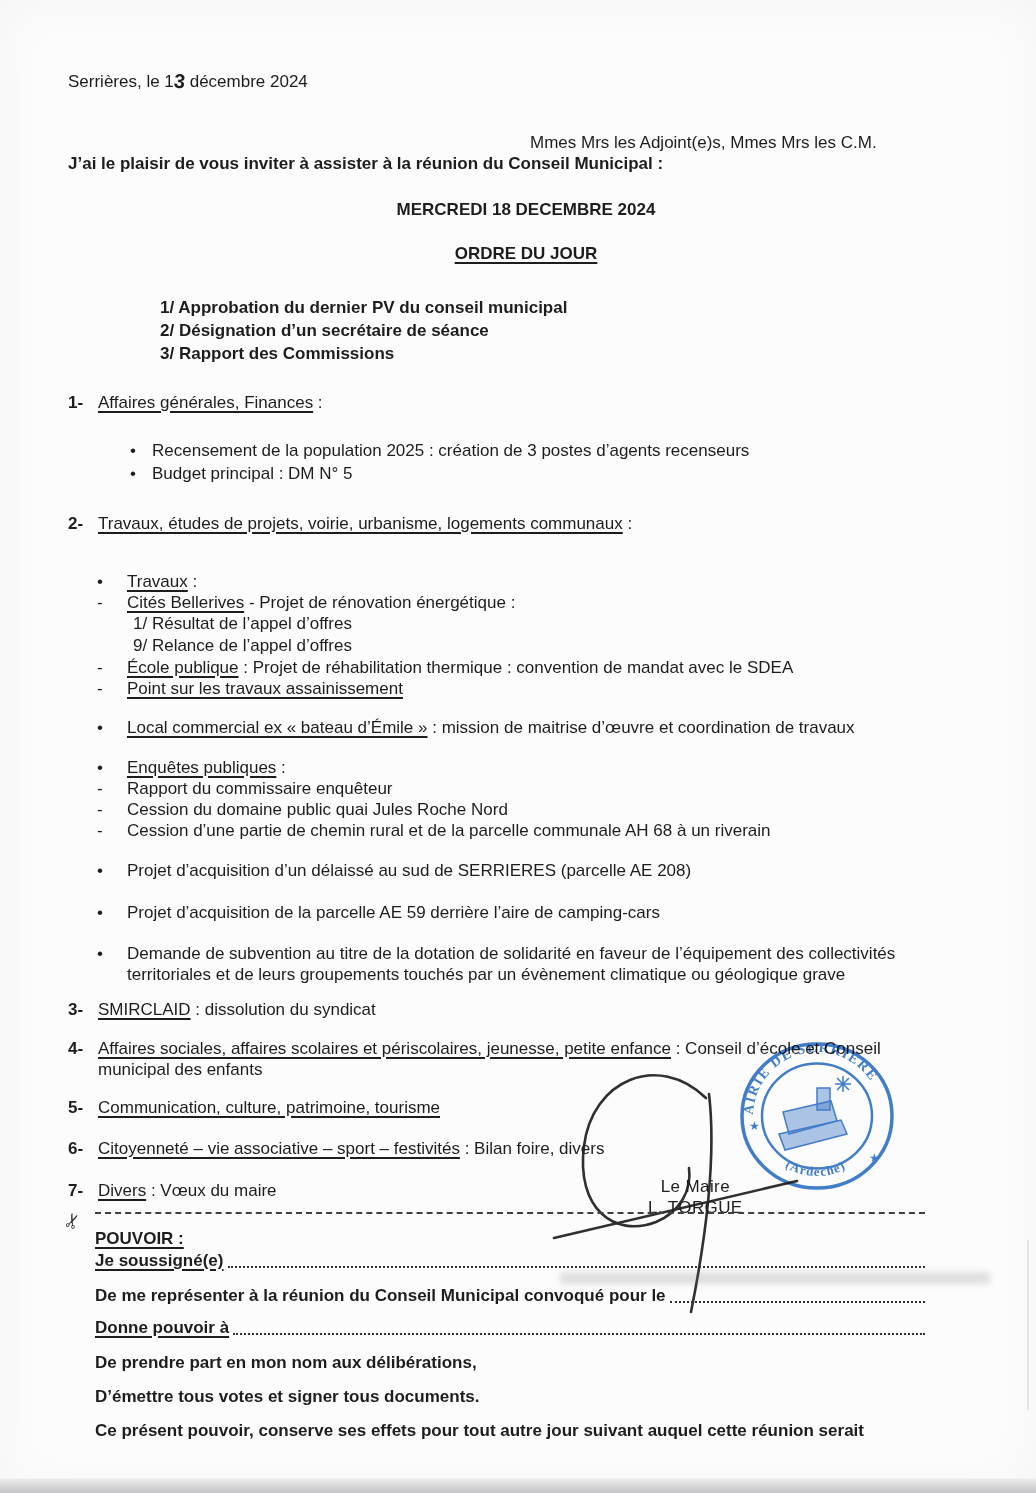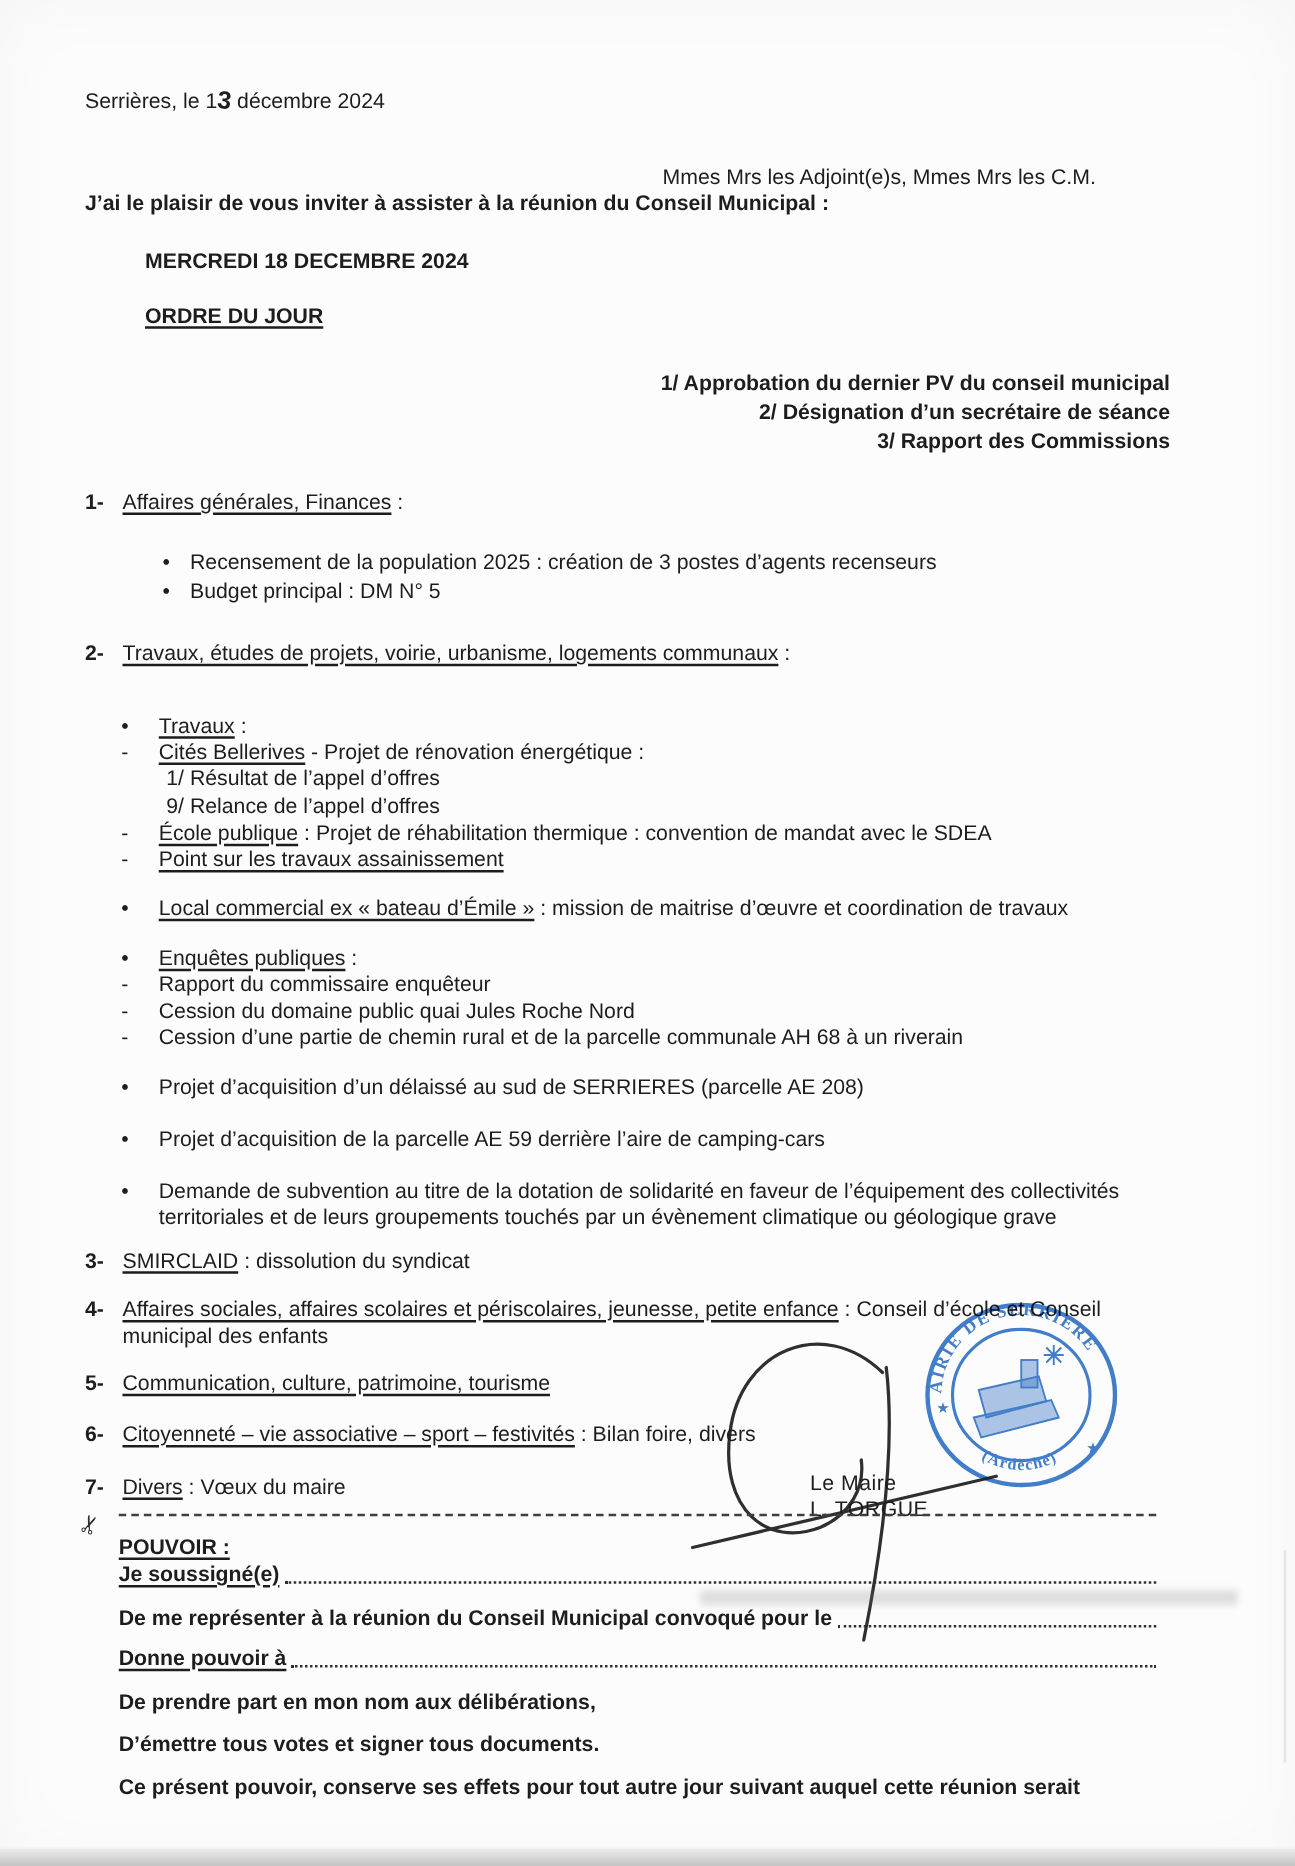--- a/index.html
+++ b/index.html
@@ -9,24 +9,24 @@
     font-family:"Liberation Sans",sans-serif;font-size:17px;line-height:21px;
     box-shadow:inset 0 0 60px rgba(0,0,0,.03);
   }
   .content{padding:0 100px 0 68px;}
   .bold{font-weight:normal;}
   .u{text-decoration:underline;text-underline-offset:3px;text-decoration-thickness:1.6px;}
   .date-line{padding-top:70px;}
   .hand{display:inline-block;font-weight:700;font-size:20px;transform:rotate(7deg) translateY(1px);}
   .recipients{margin-top:40px;padding-left:462px;white-space:nowrap;}
   .intro{font-weight:bold;}
-  .centerwrap{text-align:left;padding-left:48px;}
+  .centerwrap{text-align:center;padding-left:48px;}
   .meeting{margin-top:24px;font-weight:bold;line-height:23px;}
   .agenda-title{margin-top:22px;font-weight:bold;}
-  .prelim{margin-top:32px;font-weight:bold;padding-left:92px;line-height:23px;text-align:right;}
+  .prelim{margin-top:32px;font-weight:bold;padding-left:92px;line-height:23px;}
   .sec{display:flex;}
   .sec .num{width:30px;flex:none;font-weight:bold;}
   .sec .body{flex:1;}
   .b1{display:flex;padding-left:62px;}
   .b1 .marker{width:22px;flex:none;}
   .b2{display:flex;padding-left:29px;}
   .b2 .marker{width:30px;flex:none;}
   .dash-item{display:flex;padding-left:29px;}
   .dash-item .marker{width:30px;flex:none;}
   .sub{padding-left:65px;line-height:22px;}
@@ -36,21 +36,21 @@
   .cutline{display:flex;align-items:center;}
   .scissors{width:37px;flex:none;font-size:20px;transform:rotate(-70deg);color:#2c2c2c;}
   .dashline{flex:1;border-top:2.5px dashed #3f3f3f;margin-top:2px;}
   .pv{margin-left:37px;font-weight:bold;}
   .pv-title{margin-top:6px;}
   .row{display:flex;}
   .leader{flex:1;border-bottom:2.6px dotted #303030;margin:0 0 3px 4px;}
   
   .stamp{position:absolute;left:737px;top:1040px;mix-blend-mode:multiply;opacity:.92;}
   .signature{position:absolute;left:540px;top:1040px;}
-  .signer{position:absolute;left:648px;top:1176px;line-height:21px;letter-spacing:.4px;}
+  .signer{position:absolute;left:648px;top:1176px;line-height:21px;letter-spacing:.4px;text-align:center;}
   .smudge{position:absolute;left:560px;top:1272px;width:430px;height:12px;background:rgba(120,120,120,.22);filter:blur(3px);}
   .edge-r{position:absolute;right:7px;top:1240px;width:2px;height:170px;background:rgba(0,0,0,.08);}
   .scan-bottom{position:absolute;left:0;right:0;bottom:0;height:14px;background:linear-gradient(180deg,#ececec,#c3c3c5);border-top:1px solid #f1f1f1;}
 </style>
 </head>
 <body>
 
 <div class="page">
   <div class="content">
 

